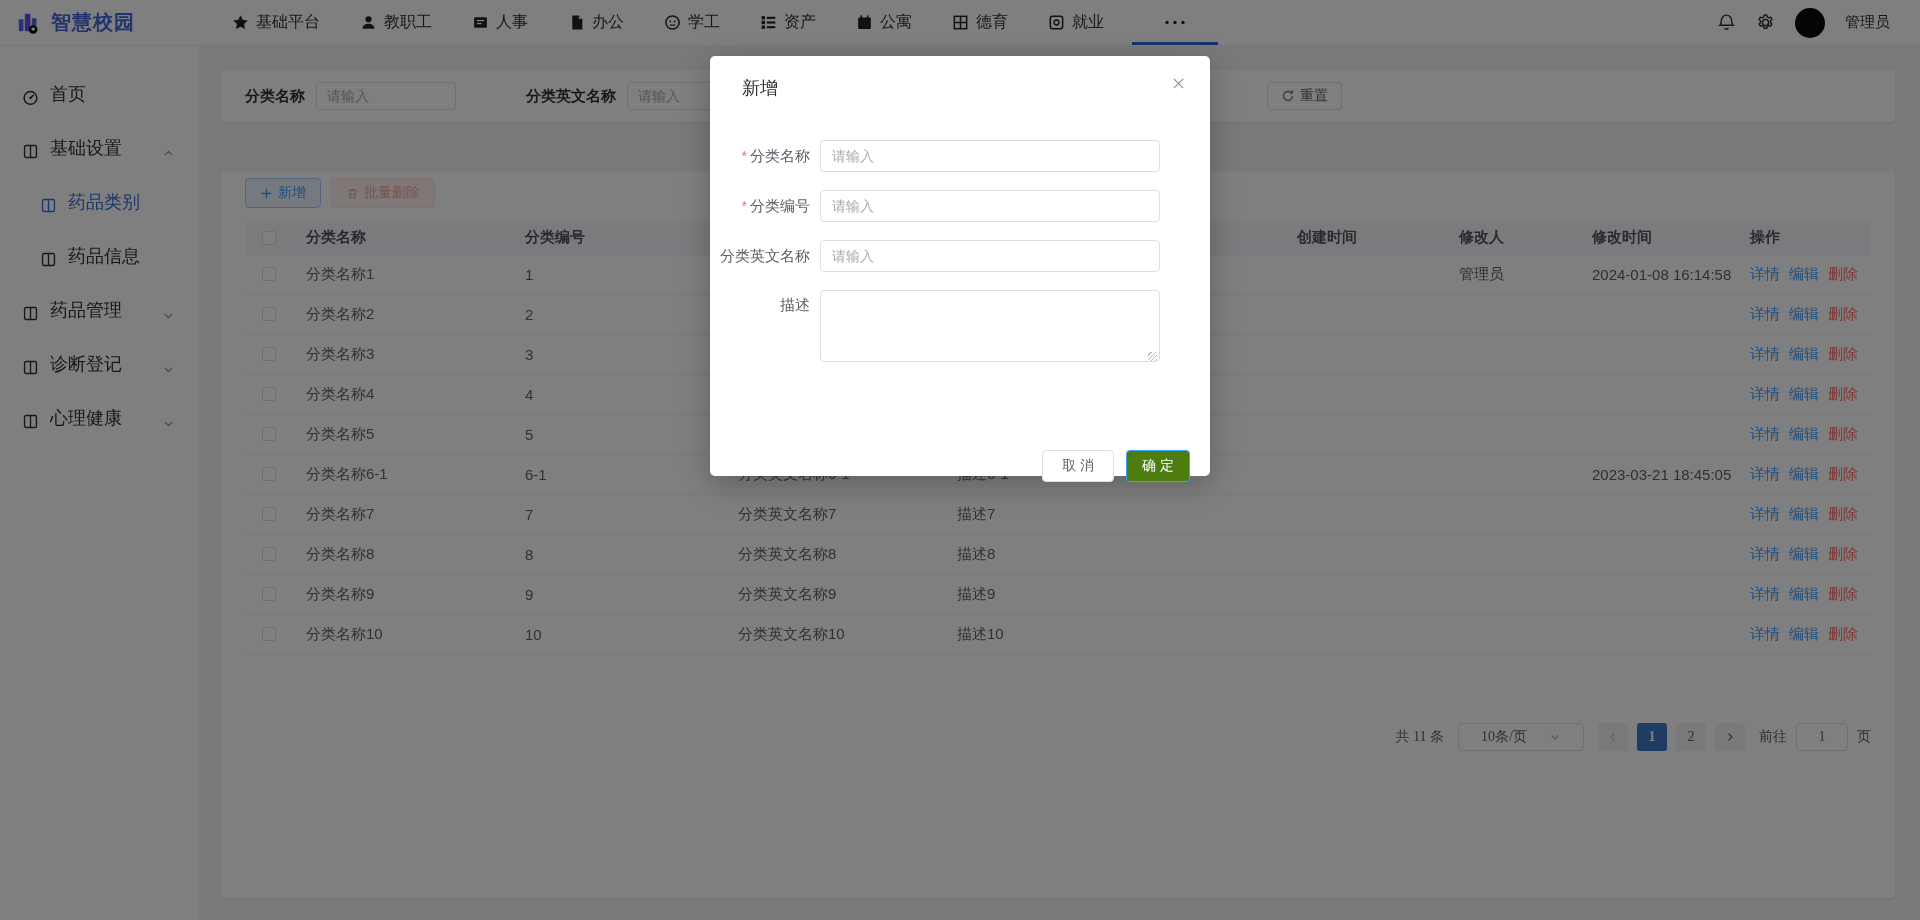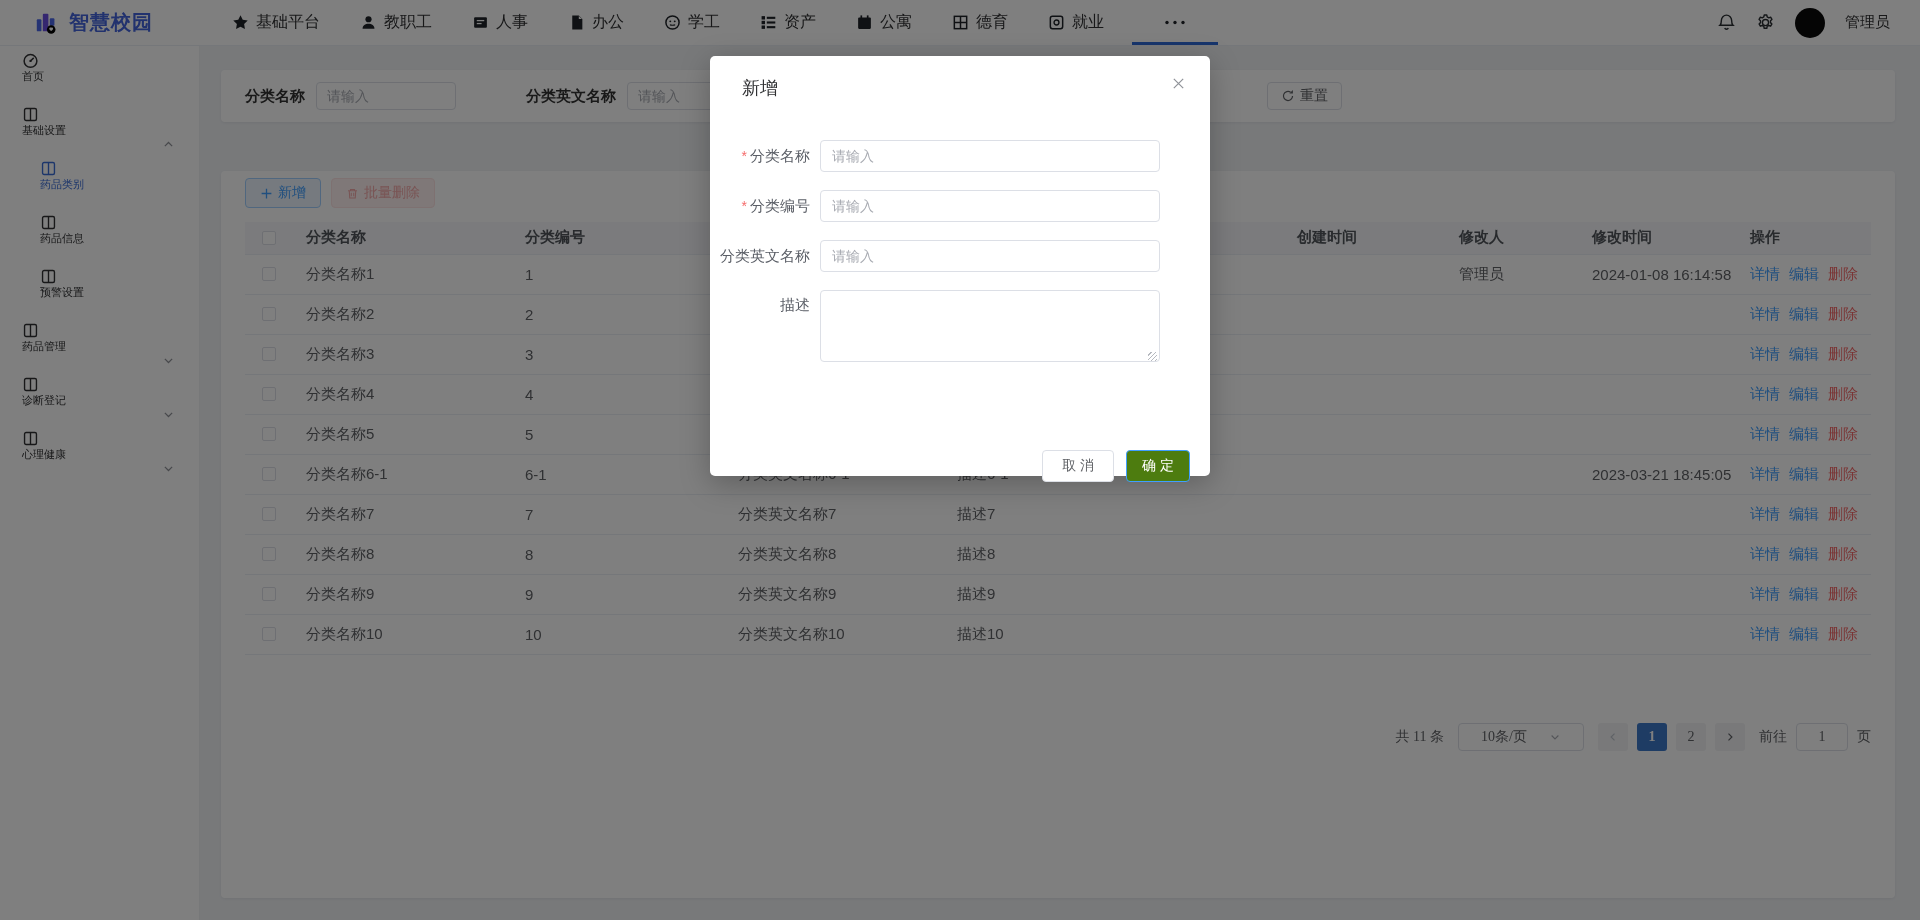--- a/index.html
+++ b/index.html
@@ -3,35 +3,35 @@
 <meta charset="utf-8">
 <style>
   * { margin:0; padding:0; box-sizing:border-box; }
   html,body { width:1920px; height:920px; overflow:hidden; }
   body { font-family:"Liberation Sans","DejaVu Sans",sans-serif; background:#f0f2f5; position:relative; color:#303133; }
   .icon { display:inline-flex; align-items:center; justify-content:center; line-height:0; }
   .icon svg { display:block; }
 
   
   .navbar { position:absolute; top:0; left:0; right:0; height:46px; background:#fff; border-bottom:1px solid #ebeef5; display:flex; align-items:center; z-index:10; }
-  .logo { display:flex; align-items:center; gap:9px; padding-left:34px; width:200px; flex:0 0 auto; }
+  .logo { display:flex; align-items:center; gap:9px; padding-left:16px; width:200px; flex:0 0 auto; }
   .logo-text { font-size:20px; font-weight:bold; color:#4465dd; letter-spacing:1px; white-space:nowrap; }
   .nav-menu { display:flex; align-items:center; gap:16px; margin-left:20px; height:100%; }
   .nav-item { position:relative; display:flex; align-items:center; gap:7px; padding:0 12px; height:100%; font-size:16px; color:#303133; cursor:pointer; white-space:nowrap; }
   .nav-item .icon { color:#1f2328; }
   .nav-item.more { padding:0 30px; color:#606266; }
   .nav-item.active::after { content:""; position:absolute; left:0; right:0; bottom:0; height:3px; background:#2f6bd8; }
   .navbar-right { margin-left:auto; display:flex; align-items:center; gap:20px; padding-right:30px; }
   .navbar-right .icon { color:#2b2f33; cursor:pointer; }
   .avatar { width:30px; height:30px; border-radius:50%; background:#0a0a0a; flex:0 0 auto; }
   .username { font-size:15px; color:#303133; }
 
   
   .sidebar { position:absolute; top:46px; left:0; bottom:0; width:200px; background:#fff; border-right:1px solid #eef0f3; padding-top:6px; z-index:5; }
-  .side-item { display:flex; align-items:flex-start; height:54px; padding-left:22px; font-size:11px; color:#303133; cursor:pointer;flex-direction:column; }
+  .side-item { display:flex; align-items:flex-end; height:54px; padding-left:22px; font-size:18px; color:#303133; cursor:pointer; }
   .side-item .icon { margin-right:11px; color:#303133; }
   .side-item .chev { margin-left:auto; margin-right:24px; color:#909399; }
   .side-item.sub { padding-left:40px; }
   .side-item.active { color:#3a6cd6; }
   .side-item.active .icon { color:#3a6cd6; }
 
   
   .content { position:absolute; left:200px; top:46px; right:0; bottom:0; background:#f0f2f5; }
   .card { background:#fff; border-radius:4px; box-shadow:0 1px 3px rgba(0,0,0,0.06); }
   .search-card { position:absolute; left:21px; right:25px; top:24px; height:52px; display:flex; align-items:center; padding:0 24px; }
@@ -258,29 +258,20 @@
     </div>
     <div class="side-item sub">
       <span class="icon">
         <svg width="17" height="17" viewBox="0 0 16 16">
           <rect x="2.4" y="2.4" width="11.2" height="11.2" rx="1.4" fill="none" stroke="currentColor" stroke-width="1.3"></rect>
           <line x1="8" y1="2.4" x2="8" y2="13.6" stroke="currentColor" stroke-width="1.3"></line>
         </svg>
       </span>
       <span>药品信息</span>
     </div>
-    <div class="side-item sub">
-      <span class="icon">
-        <svg width="17" height="17" viewBox="0 0 16 16">
-          <rect x="2.4" y="2.4" width="11.2" height="11.2" rx="1.4" fill="none" stroke="currentColor" stroke-width="1.3"></rect>
-          <line x1="8" y1="2.4" x2="8" y2="13.6" stroke="currentColor" stroke-width="1.3"></line>
-        </svg>
-      </span>
-      <span>预警设置</span>
-    </div>
     <div class="side-item">
       <span class="icon">
         <svg width="17" height="17" viewBox="0 0 16 16">
           <rect x="2.4" y="2.4" width="11.2" height="11.2" rx="1.4" fill="none" stroke="currentColor" stroke-width="1.3"></rect>
           <line x1="8" y1="2.4" x2="8" y2="13.6" stroke="currentColor" stroke-width="1.3"></line>
         </svg>
       </span>
       <span>药品管理</span>
       <span class="icon chev">
         <svg width="13" height="13" viewBox="0 0 16 16">

